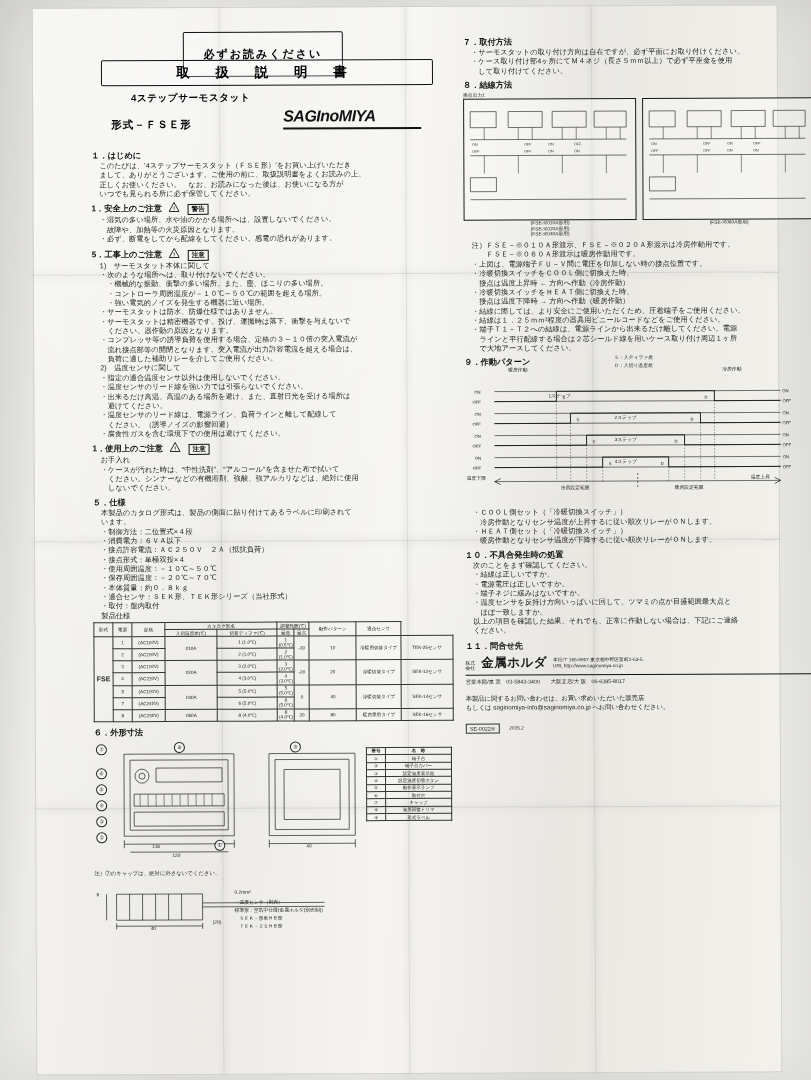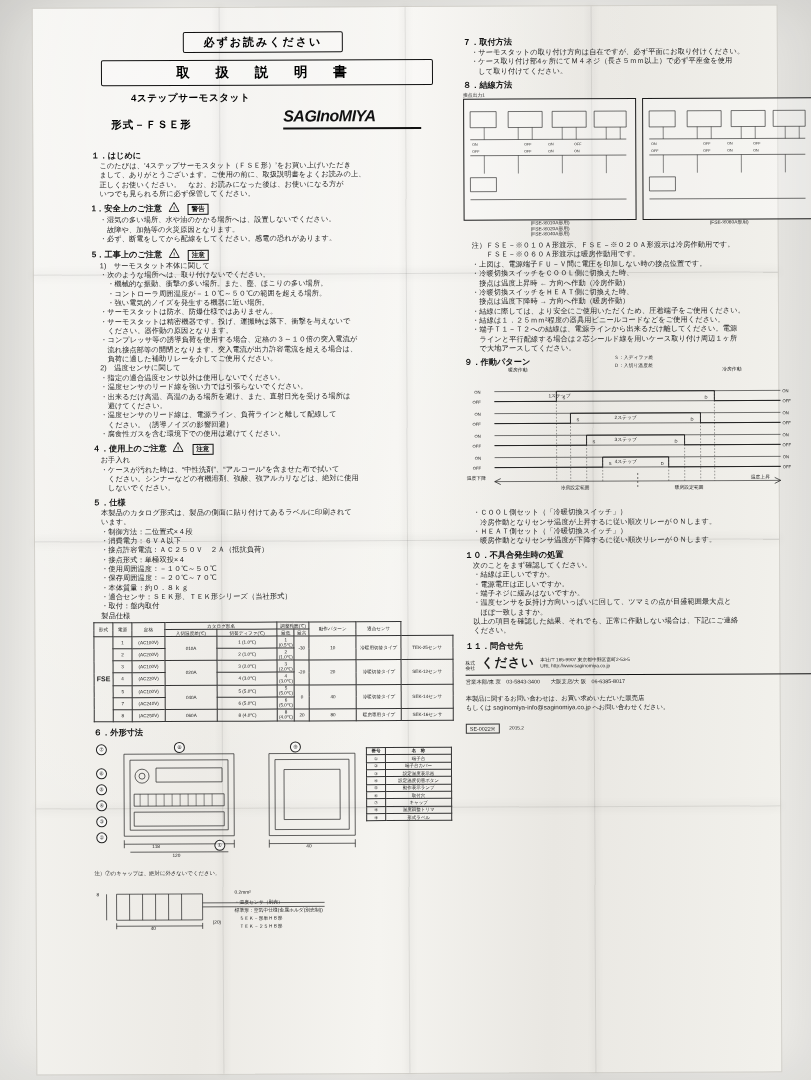--- a/index.html
+++ b/index.html
@@ -37,21 +37,21 @@
   .t{font-size:7.2px;line-height:1.30;letter-spacing:0.1px;color:#222;}
   .t6{font-size:6.3px;line-height:1.28;color:#222;}
   .t5{font-size:5.4px;line-height:1.22;color:#2a2a2a;}
   .sec{font-size:8.2px;font-weight:bold;color:#111;margin-top:4px;}
   .ind{padding-left:8px;}
 
   
   .boxA{
     border:1.6px solid #111;border-radius:2px;
     text-align:center;font-weight:bold;
-    padding:2px 0;background:rgba(255,255,255,0.25);
+    padding:14px 0;background:rgba(255,255,255,0.25);
   }
   #must{position:absolute;left:150px;top:24px;width:158px;font-size:11px;letter-spacing:2px;}
   #manual{position:absolute;left:68px;top:52px;width:330px;font-size:13.5px;letter-spacing:11px;padding:3px 0;}
   #fourstep{position:absolute;left:98px;top:84px;font-size:9.6px;font-weight:bold;letter-spacing:0.5px;}
   #model{position:absolute;left:78px;top:110px;font-size:10.5px;font-weight:bold;letter-spacing:1px;text-align:center;}
   #logo{position:absolute;left:250px;top:100px;font-size:16px;font-weight:bold;font-style:italic;letter-spacing:-0.5px;color:#111;}
   #logoline{position:absolute;left:250px;top:120px;width:138px;height:2px;background:#111;}
 
   .warnbox{display:inline-block;border:1px solid #111;padding:0 3px;font-size:6.6px;font-weight:bold;margin-left:6px;}
   .triwrap{display:inline-block;position:relative;width:11px;height:10px;margin-left:4px;vertical-align:-1px;}
@@ -152,21 +152,21 @@
         <div>・指定の適合温度センサ以外は使用しないでください。</div>
         <div>・温度センサのリード線を強い力では引張らないでください。</div>
         <div>・出来るだけ高温、高温のある場所を避け、また、直射日光を受ける場所は</div>
         <div>　避けてください。</div>
         <div>・温度センサのリード線は、電源ライン、負荷ラインと離して配線して</div>
         <div>　ください。（誘導ノイズの影響回避）</div>
         <div>・腐食性ガスを含む環境下での使用は避けてください。</div>
       </div>
 
       <div class="sec">
-        <span>４．使用上のご注意</span>
+        <span>1．使用上のご注意</span>
         <span class="triwrap">
           <svg width="11" height="10" viewBox="0 0 11 10">
               <polygon points="5.5,0.5 10.5,9.5 0.5,9.5" fill="none" stroke="#111" stroke-width="0.9"></polygon>
               <text x="5.5" y="8.2" font-size="5.5" text-anchor="middle" fill="#111">!</text>
             </svg>
         </span>
         <span class="warnbox">注意</span>
       </div>
       <div class="t ind">
         <div>お手入れ</div>
@@ -622,21 +622,21 @@
         <div>　ほぼ一致しますか。</div>
         <div>以上の項目を確認した結果、それでも、正常に作動しない場合は、下記にご連絡</div>
         <div>ください。</div>
       </div>
 
       <div class="sec" style="margin-top:5px;">１１．問合せ先</div>
 
       <div style="display:flex;align-items:flex-end;gap:6px;margin-top:3px;">
         <div class="tiny" style="line-height:1.1;white-space:pre;">株式
 会社</div>
-        <div class="company">ください</div>
+        <div class="company">金属ホルダ</div>
         <div style="padding-bottom:2px;">
           <div class="tiny">本社/〒165-9907 東京都中野区富町2-53-5</div>
           <div class="tiny">URL  http://www.saginomiya.co.jp</div>
         </div>
       </div>
       <div class="bar" style="margin-top:3px;"></div>
       <div class="t5" style="margin-top:3px;">営業本部/東 京　03-5843-3400　　大阪支店/大 阪　06-6385-8017</div>
 
       <div class="t6" style="margin-top:10px;">
         <div>本製品に関するお問い合わせは、お買い求めいただいた販売店</div>

